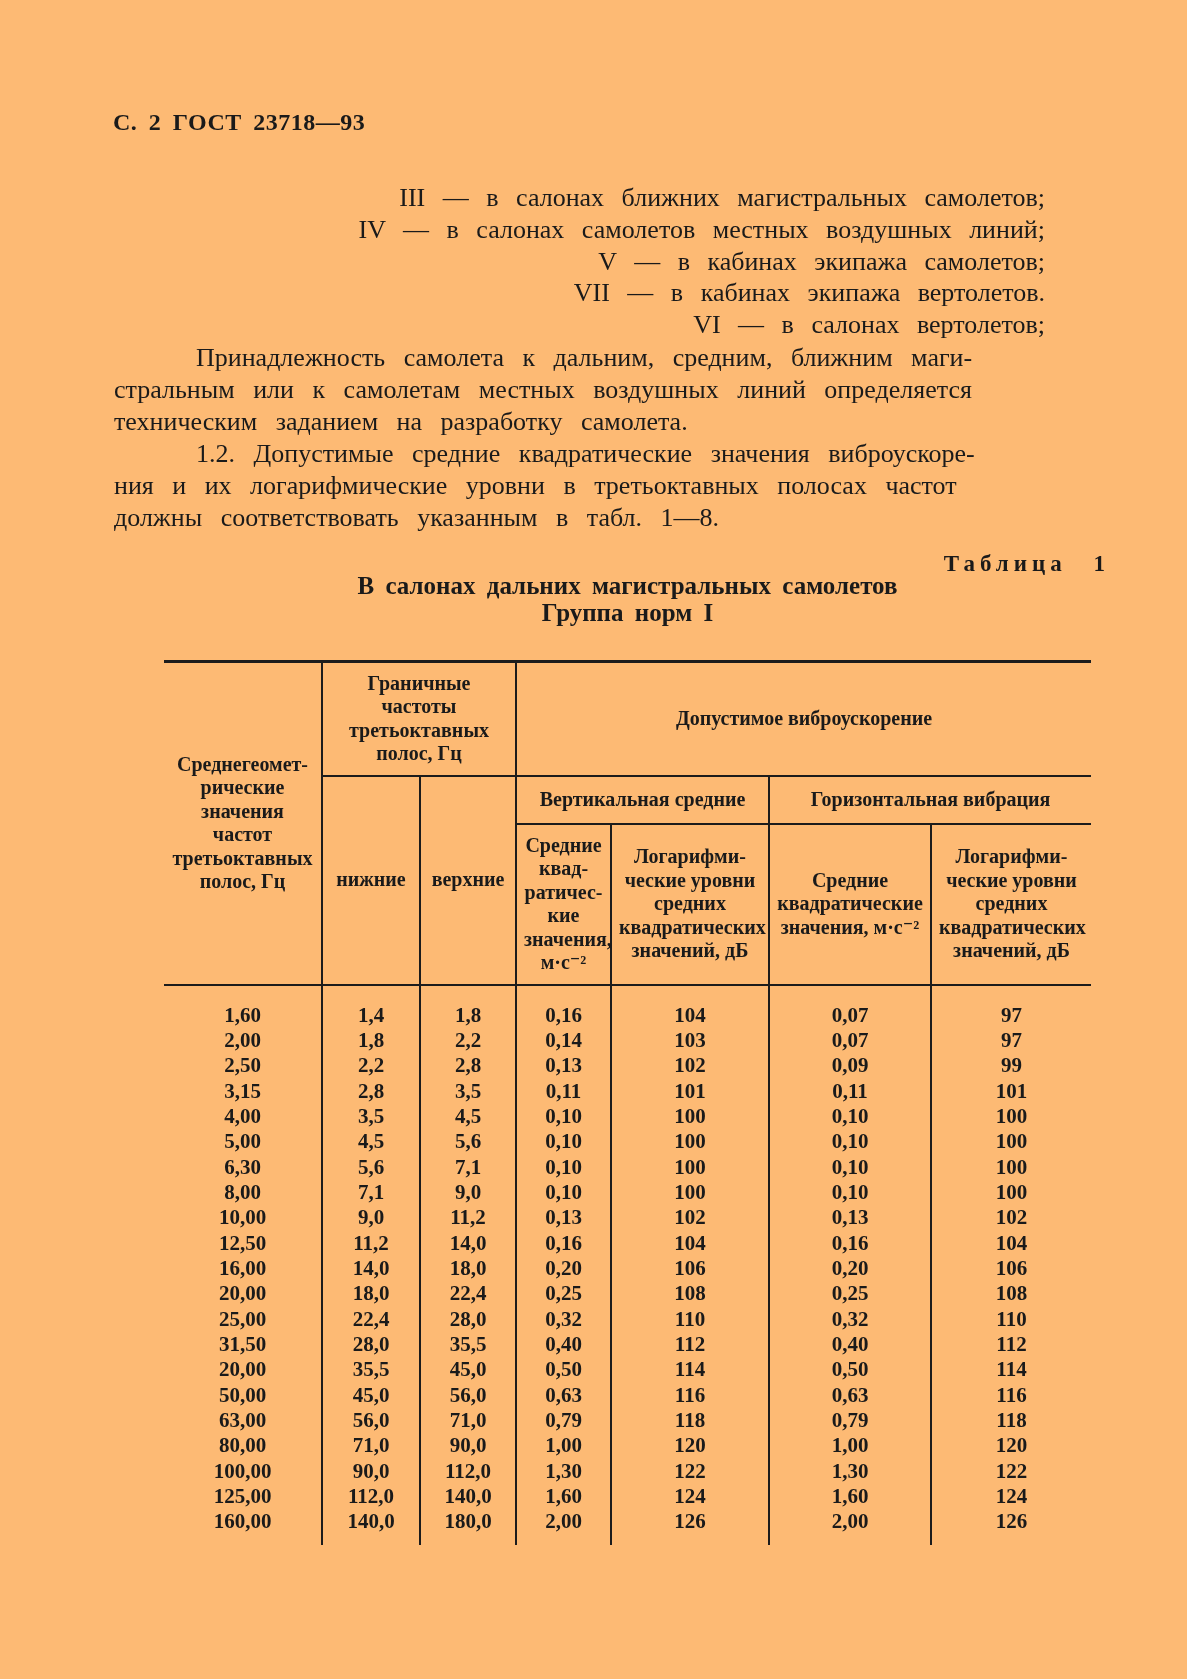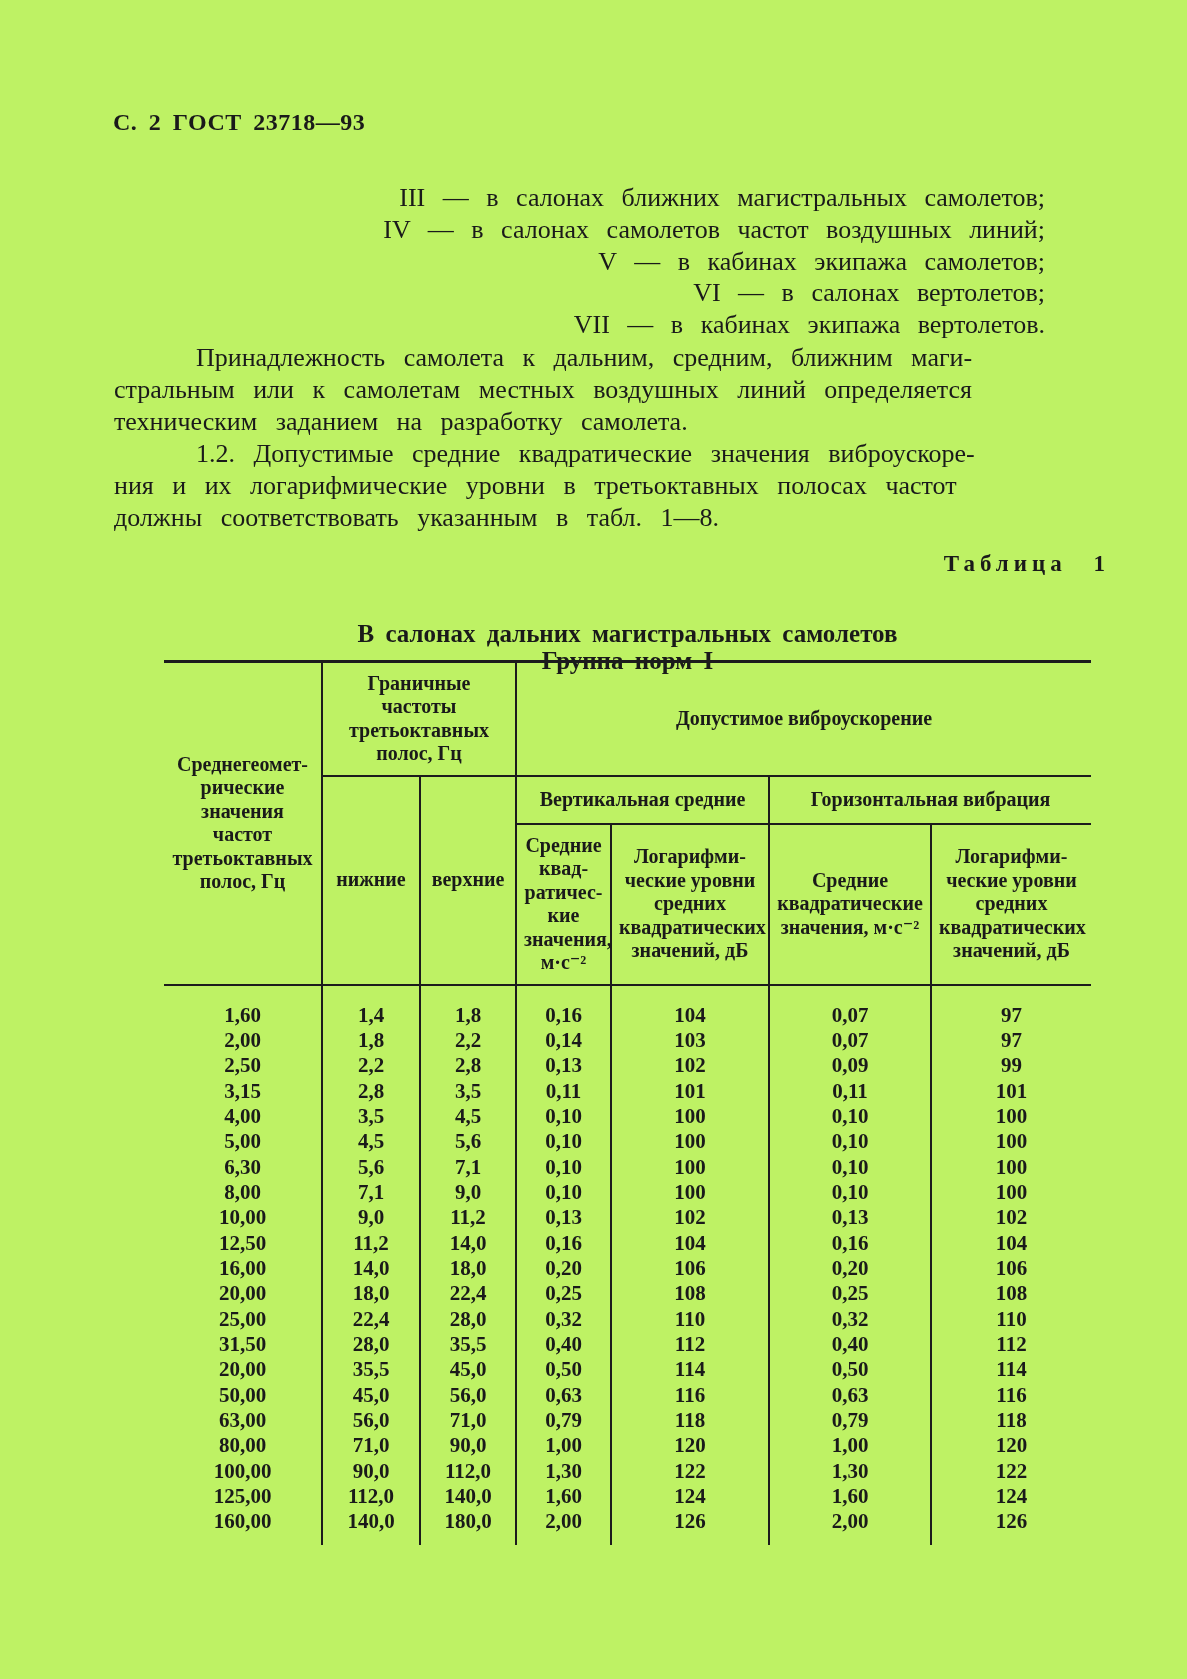--- a/index.html
+++ b/index.html
@@ -1,19 +1,19 @@
 <!DOCTYPE html>
 <html><head>
 <meta charset="utf-8">
 <style>
   html,body{margin:0;padding:0;background:#ffffff;}
   .page{
     position:relative;
     width:1187px;height:1679px;
-    background:#bef264;
+    background:#fdba74;
     font-family:"Liberation Serif","DejaVu Serif",serif;
     color:#1a1a1a;
     overflow:hidden;
   }
   .doc-header{
     position:absolute;left:113px;top:109px;
     font-size:24px;font-weight:bold;word-spacing:5px;letter-spacing:0.5px;
   }
   .intro{
     position:absolute;left:113px;top:182px;width:932px;
@@ -23,21 +23,21 @@
   .list-line{white-space:pre;text-align:right;}
   .para{
     margin:1px;text-indent:82px;white-space:pre-line;
     word-spacing:12px;
   }
   .table-label{
     position:absolute;top:551px;right:77px;
     font-size:23px;font-weight:600;letter-spacing:5px;word-spacing:16px;
   }
   .caption{
-    position:absolute;left:164px;top:620px;width:927px;
+    position:absolute;left:164px;top:572px;width:927px;
     text-align:center;font-size:25px;font-weight:bold;line-height:27px;
     word-spacing:5px;
   }
   .caption div{margin:0;}
   table.gtable{
     position:absolute;left:164px;top:660px;width:927px;
     border-collapse:collapse;table-layout:fixed;
     border-top:3px solid #1c1c1c;
   }
   .gtable th{
@@ -61,27 +61,27 @@
 
 <div class="page">
 
   <div class="doc-header">С. 2 ГОСТ 23718—93</div>
 
   <div class="intro">
     <div class="list">
 
         <div class="list-line">III — в салонах ближних магистральных самолетов;</div>
 
-        <div class="list-line">IV — в салонах самолетов частот воздушных линий;</div>
+        <div class="list-line">IV — в салонах самолетов местных воздушных линий;</div>
 
         <div class="list-line">V — в кабинах экипажа самолетов;</div>
 
+        <div class="list-line">VII — в кабинах экипажа вертолетов.</div>
+
         <div class="list-line">VI — в салонах вертолетов;</div>
-
-        <div class="list-line">VII — в кабинах экипажа вертолетов.</div>
       </div>
     <p class="para">Принадлежность самолета к дальним, средним, ближним маги-
 стральным или к самолетам местных воздушных линий определяется
 техническим заданием на разработку самолета.</p>
     <p class="para">1.2. Допустимые средние квадратические значения виброускоре-
 ния и их логарифмические уровни в третьоктавных полосах частот
 должны соответствовать указанным в табл. 1—8.</p>
   </div>
 
   <div class="table-label">Таблица 1</div>

